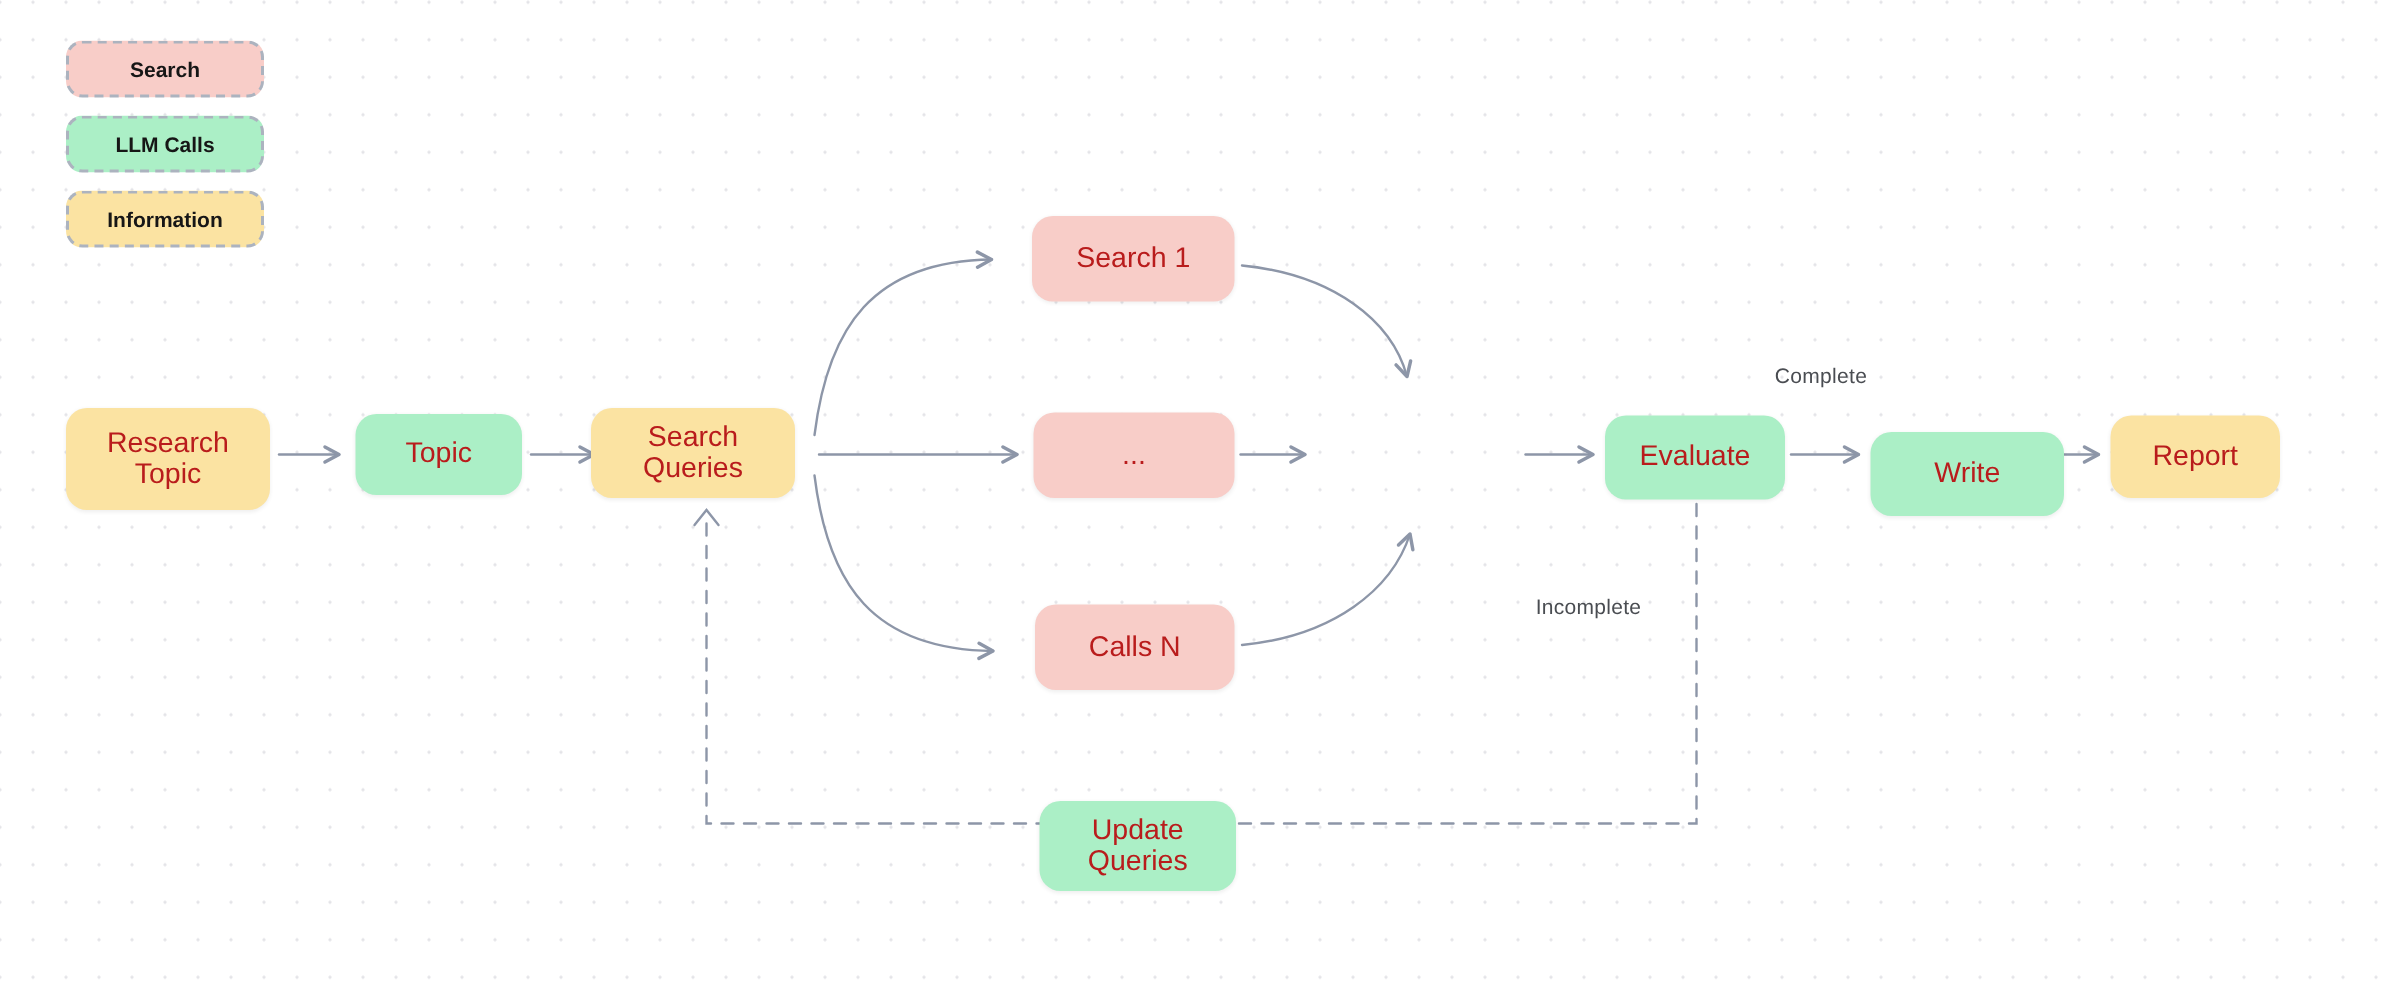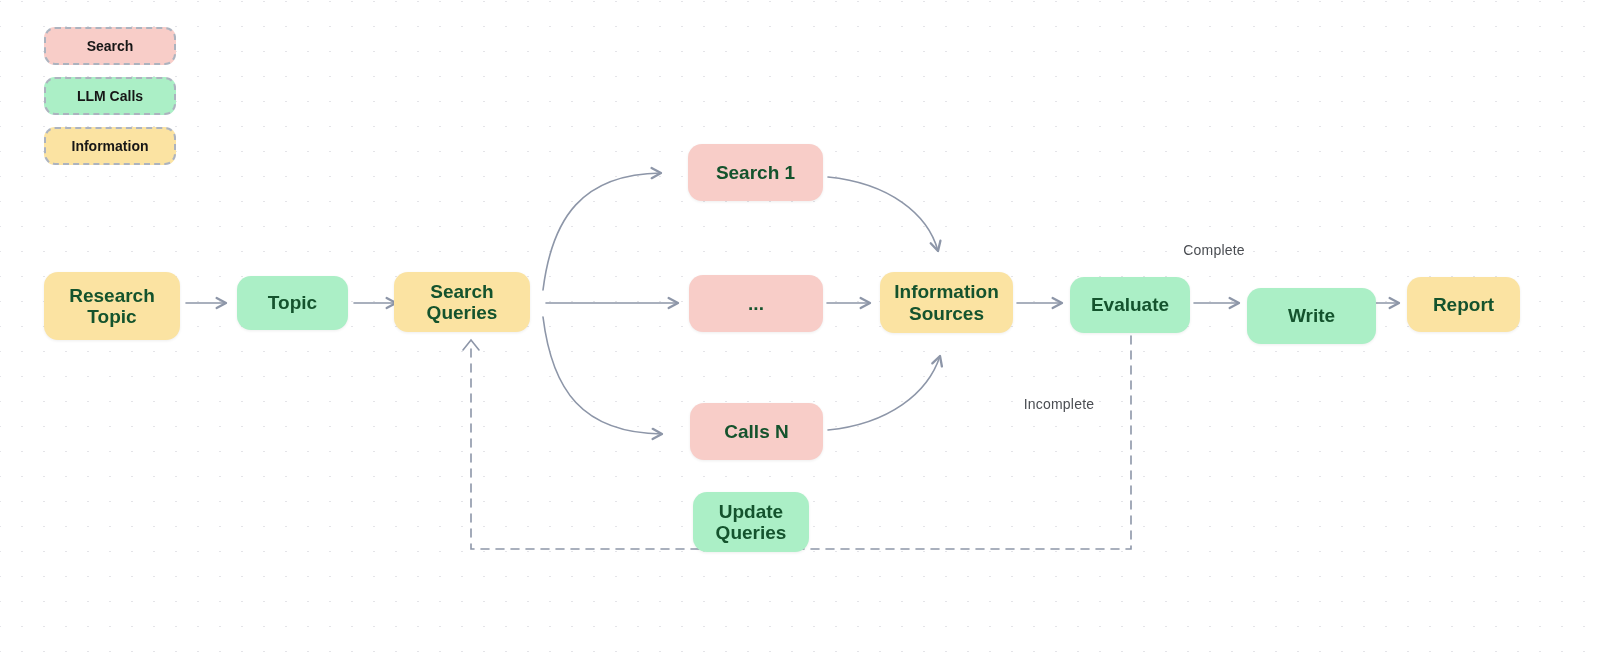--- a/index.html
+++ b/index.html
@@ -14,21 +14,21 @@
     background-color:#ffffff;
     background-image:radial-gradient(circle, #e4e4e8 1.1px, transparent 1.1px);
     background-size:22px 25px;
     background-position:11px 14px;
   }
   .node{
     position:absolute;
     display:flex;align-items:center;justify-content:center;
     text-align:center;
     border-radius:14px;
-    font-size:19px;font-weight:700;color:#14532d;
+    font-size:19px;font-weight:400;color:#b91c1c;
     line-height:1.12;
     box-shadow:0 1px 3px rgba(0,0,0,0.07);
     padding:2px 6px;box-sizing:border-box;
     cursor:default;
   }
   .fill-search{background:#F8CDC8;}
   .fill-llm{background:#ABEFC6;}
   .fill-info{background:#FBE3A2;}
   .legend-item{
     position:absolute;
@@ -77,22 +77,21 @@
   <div class="legend-item fill-search" style="left:44px;top:27px;width:132px;height:38px;">Search</div>
   <div class="legend-item fill-llm" style="left:44px;top:77px;width:132px;height:38px;">LLM Calls</div>
   <div class="legend-item fill-info" style="left:44px;top:127px;width:132px;height:38px;">Information</div>
 
   <div class="node fill-info" style="left:44px;top:272px;width:136px;height:68px;">Research Topic</div>
   <div class="node fill-llm" style="left:237px;top:276px;width:111px;height:54px;">Topic</div>
   <div class="node fill-info" style="left:394px;top:272px;width:136px;height:60px;">Search Queries</div>
   <div class="node fill-search" style="left:688px;top:144px;width:135px;height:57px;">Search 1</div>
   <div class="node fill-search" style="left:689px;top:275px;width:134px;height:57px;">...</div>
   <div class="node fill-search" style="left:690px;top:403px;width:133px;height:57px;">Calls N</div>
-  <div class="node fill-info" style="left:880px;top:272px;width:133px;height:61px;">Information Sources</div>
   <div class="node fill-llm" style="left:1070px;top:277px;width:120px;height:56px;">Evaluate</div>
   <div class="node fill-llm" style="left:1247px;top:288px;width:129px;height:56px;">Write</div>
   <div class="node fill-info" style="left:1407px;top:277px;width:113px;height:55px;">Report</div>
-  <div class="node fill-llm" style="left:693px;top:492px;width:116px;height:60px;">Update Queries</div>
+  <div class="node fill-llm" style="left:693px;top:534px;width:131px;height:60px;">Update Queries</div>
 
   <div class="edge-label" style="left:1178px;top:242px;width:72px;">Complete</div>
   <div class="edge-label" style="left:1018px;top:396px;width:82px;">Incomplete</div>
 
 </div>
 
 </body></html>

